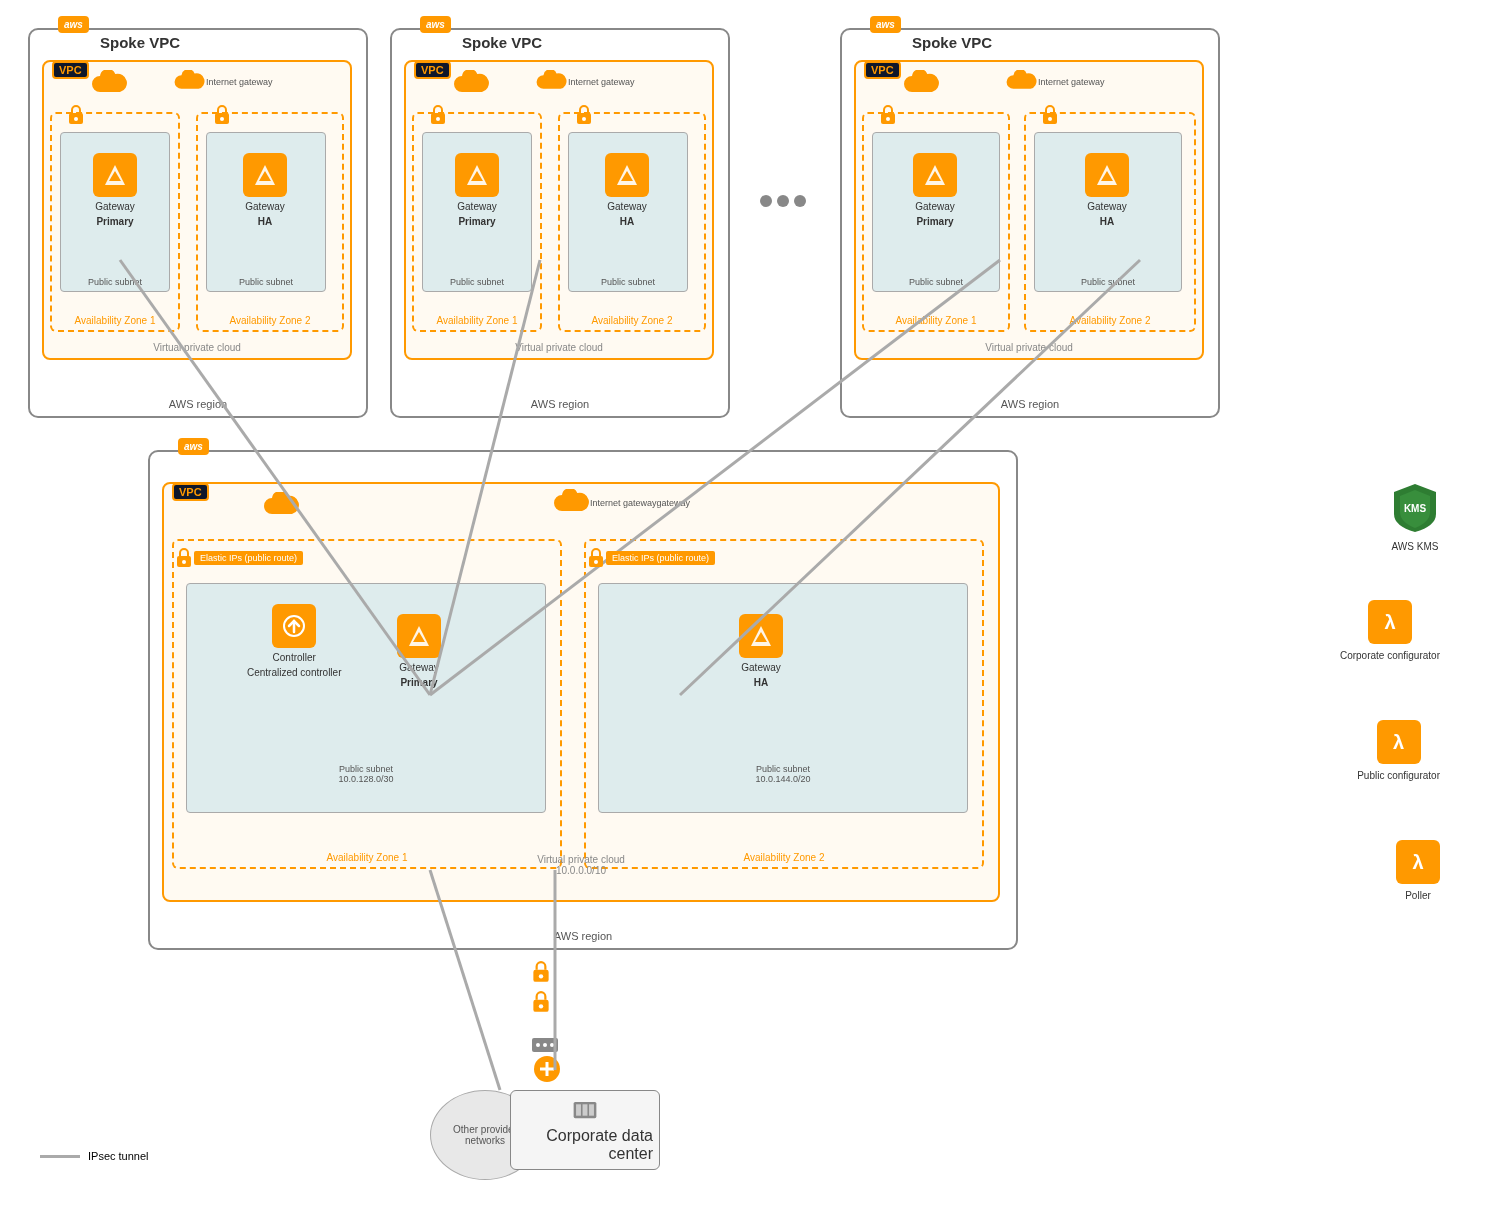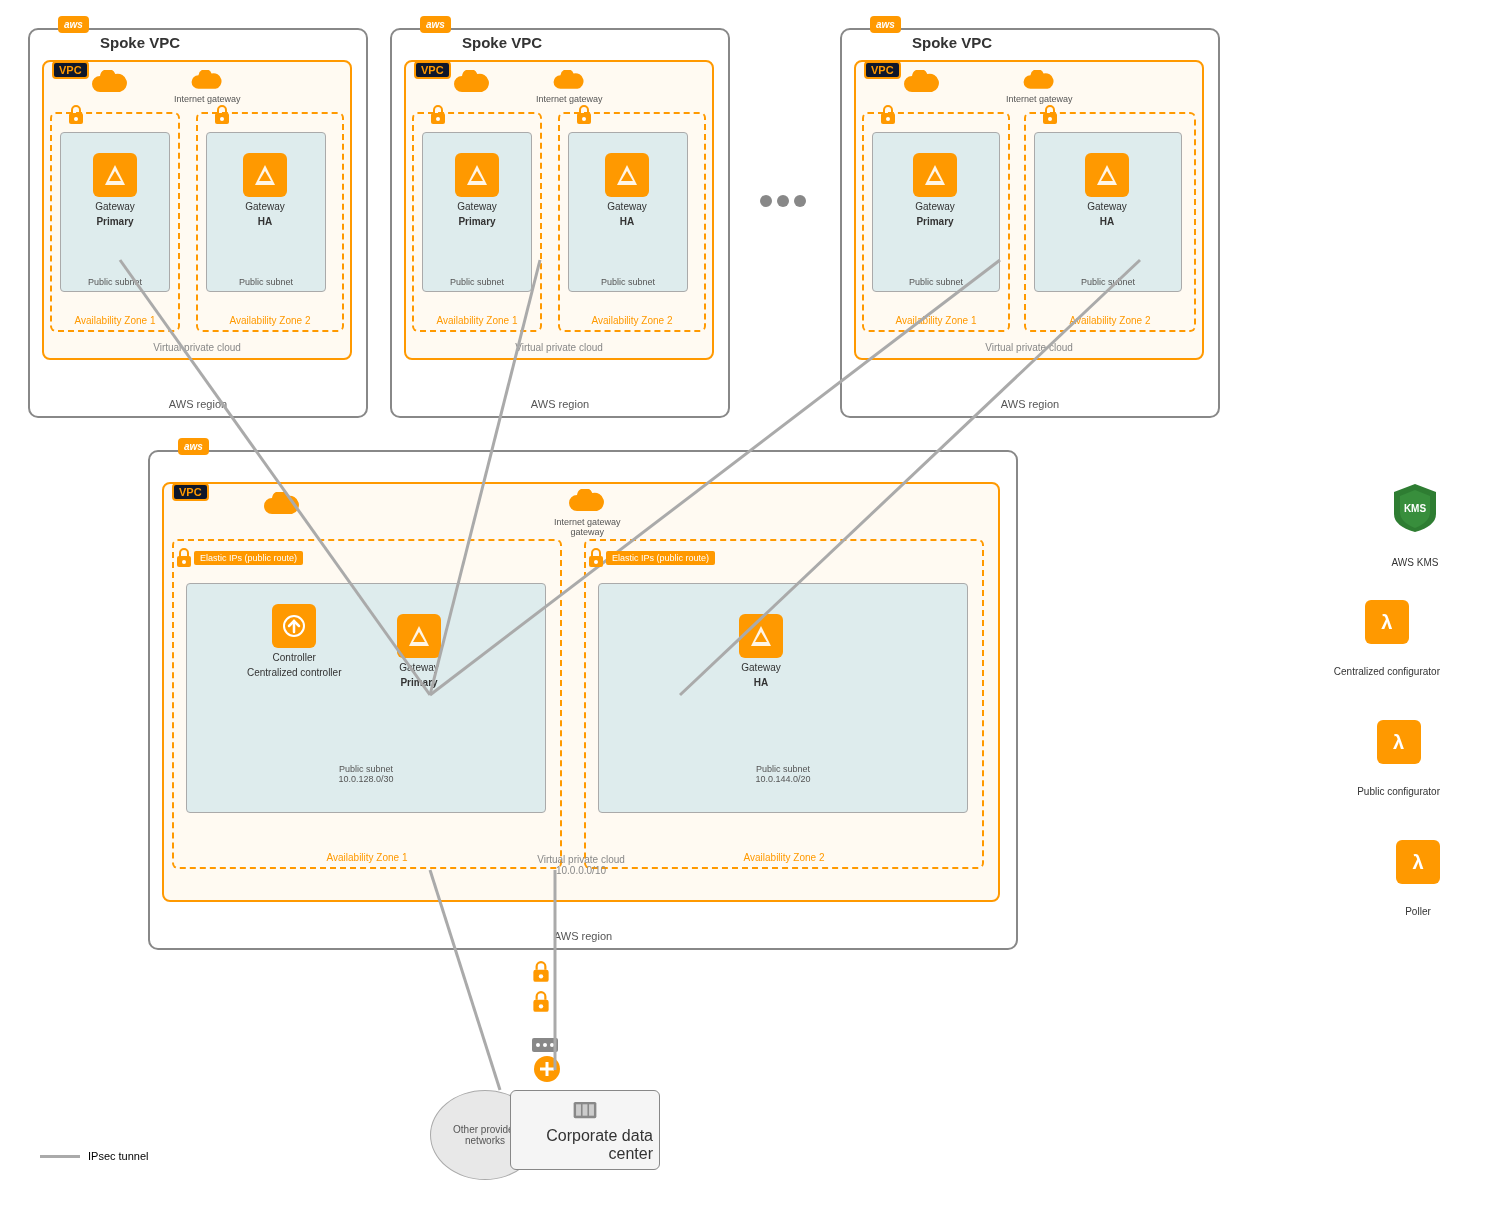--- a/index.html
+++ b/index.html
@@ -135,21 +135,21 @@
       border-radius: 6px;
       display: flex;
       align-items: center;
       justify-content: center;
     }
 
     
     .inet-gw {
       position: absolute;
       display: flex;
-      flex-direction: column;
+      flex-direction: row;
       align-items: center;
       font-size: 9px;
       color: #555;
       text-align: center;
     }
 
     
     .elastic-banner {
       position: absolute;
       background: #FF9900;
@@ -188,21 +188,21 @@
       height: 3px;
       background: #aaa;
     }
 
     
     .sidebar-icon {
       position: absolute;
       display: flex;
       flex-direction: column;
       align-items: center;
-      gap: 20px;
+      gap: 4px;
       font-size: 11px;
       color: #333;
     }
 
     
     .dc-box {
       position: absolute;
       border: 1px solid #888;
       border-radius: 6px;
       background: #f5f5f5;
@@ -619,21 +619,21 @@
         <text x="23" y="30" text-anchor="middle" fill="white" font-size="10" font-weight="bold">KMS</text>
       </svg>
     </div>
     <span class="icon-label">AWS KMS</span>
   </div>
 
   <div class="sidebar-icon" style="right:60px; top:600px;">
     <div class="icon-square" style="background:#FF9900;">
       <span style="color:white; font-size:20px; font-weight:900;">λ</span>
     </div>
-    <span class="icon-label">Centralized configurator</span>
+    <span class="icon-label">Corporate configurator</span>
   </div>
 
   <div class="sidebar-icon" style="right:60px; top:720px;">
     <div class="icon-square" style="background:#FF9900;">
       <span style="color:white; font-size:20px; font-weight:900;">λ</span>
     </div>
     <span class="icon-label">Public configurator</span>
   </div>
 
   <div class="sidebar-icon" style="right:60px; top:840px;">

